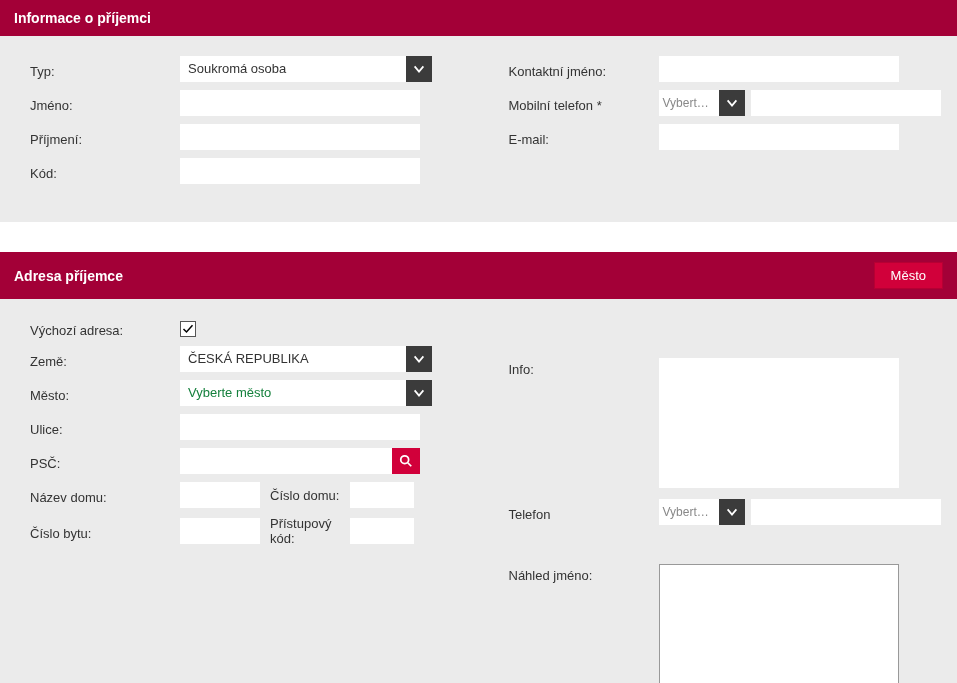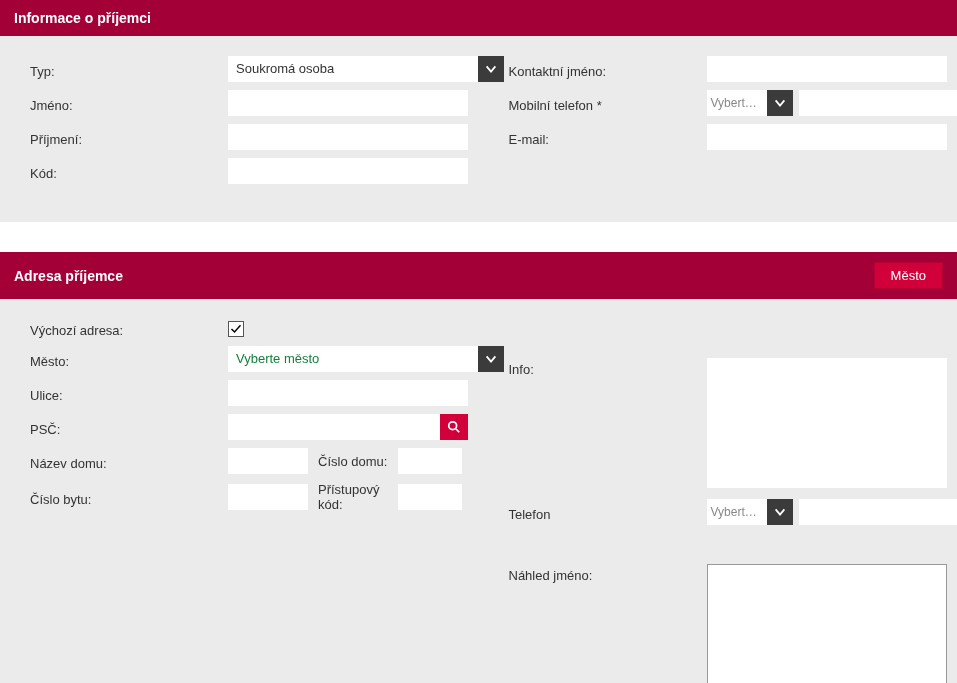--- a/index.html
+++ b/index.html
@@ -45,21 +45,20 @@
     width: 50%;
   }
   .col-right {
     padding-left: 30px;
   }
 
   .row {
     display: flex;
     align-items: center;
     margin-bottom: 8px;
-    gap: 48px;
   }
   .row-top {
     align-items: flex-start;
     margin-top: 39px;
   }
   .label {
     width: 150px;
     flex: 0 0 150px;
     font-size: 13px;
     color: #333;
@@ -76,21 +75,21 @@
     height: 26px;
     width: 100%;
     padding: 4px 6px;
     font-size: 13px;
     font-family: inherit;
     color: #333;
   }
   .text-input.narrow { width: 240px; }
   .select-wrap {
     display: flex;
-    width: 276px;
+    width: 252px;
   }
   .select-text {
     flex: 1;
     background: #ffffff;
     border: none;
     height: 26px;
     line-height: 26px;
     padding: 0 8px;
     overflow: hidden;
     white-space: nowrap;
@@ -299,20 +298,33 @@
           <div class="label">Výchozí adresa:</div>
           <div class="control">
             <div class="check">
               <svg viewBox="0 0 16 16">
                   <polyline points="2,8 6,12 14,3"></polyline>
                 </svg>
             </div>
           </div>
         </div>
         <div class="row">
+          <div class="label">Země:</div>
+          <div class="control">
+            <div class="select-wrap">
+              <div class="select-text">ČESKÁ REPUBLIKA</div>
+              <div class="chevron-btn">
+                <svg viewBox="0 0 16 16">
+                    <polyline points="3,5 8,11 13,5"></polyline>
+                  </svg>
+              </div>
+            </div>
+          </div>
+        </div>
+        <div class="row">
           <div class="label">Město:</div>
           <div class="control">
             <div class="select-wrap">
               <div class="select-text placeholder">Vyberte město</div>
               <div class="chevron-btn">
                 <svg viewBox="0 0 16 16">
                     <polyline points="3,5 8,11 13,5"></polyline>
                   </svg>
               </div>
             </div>

